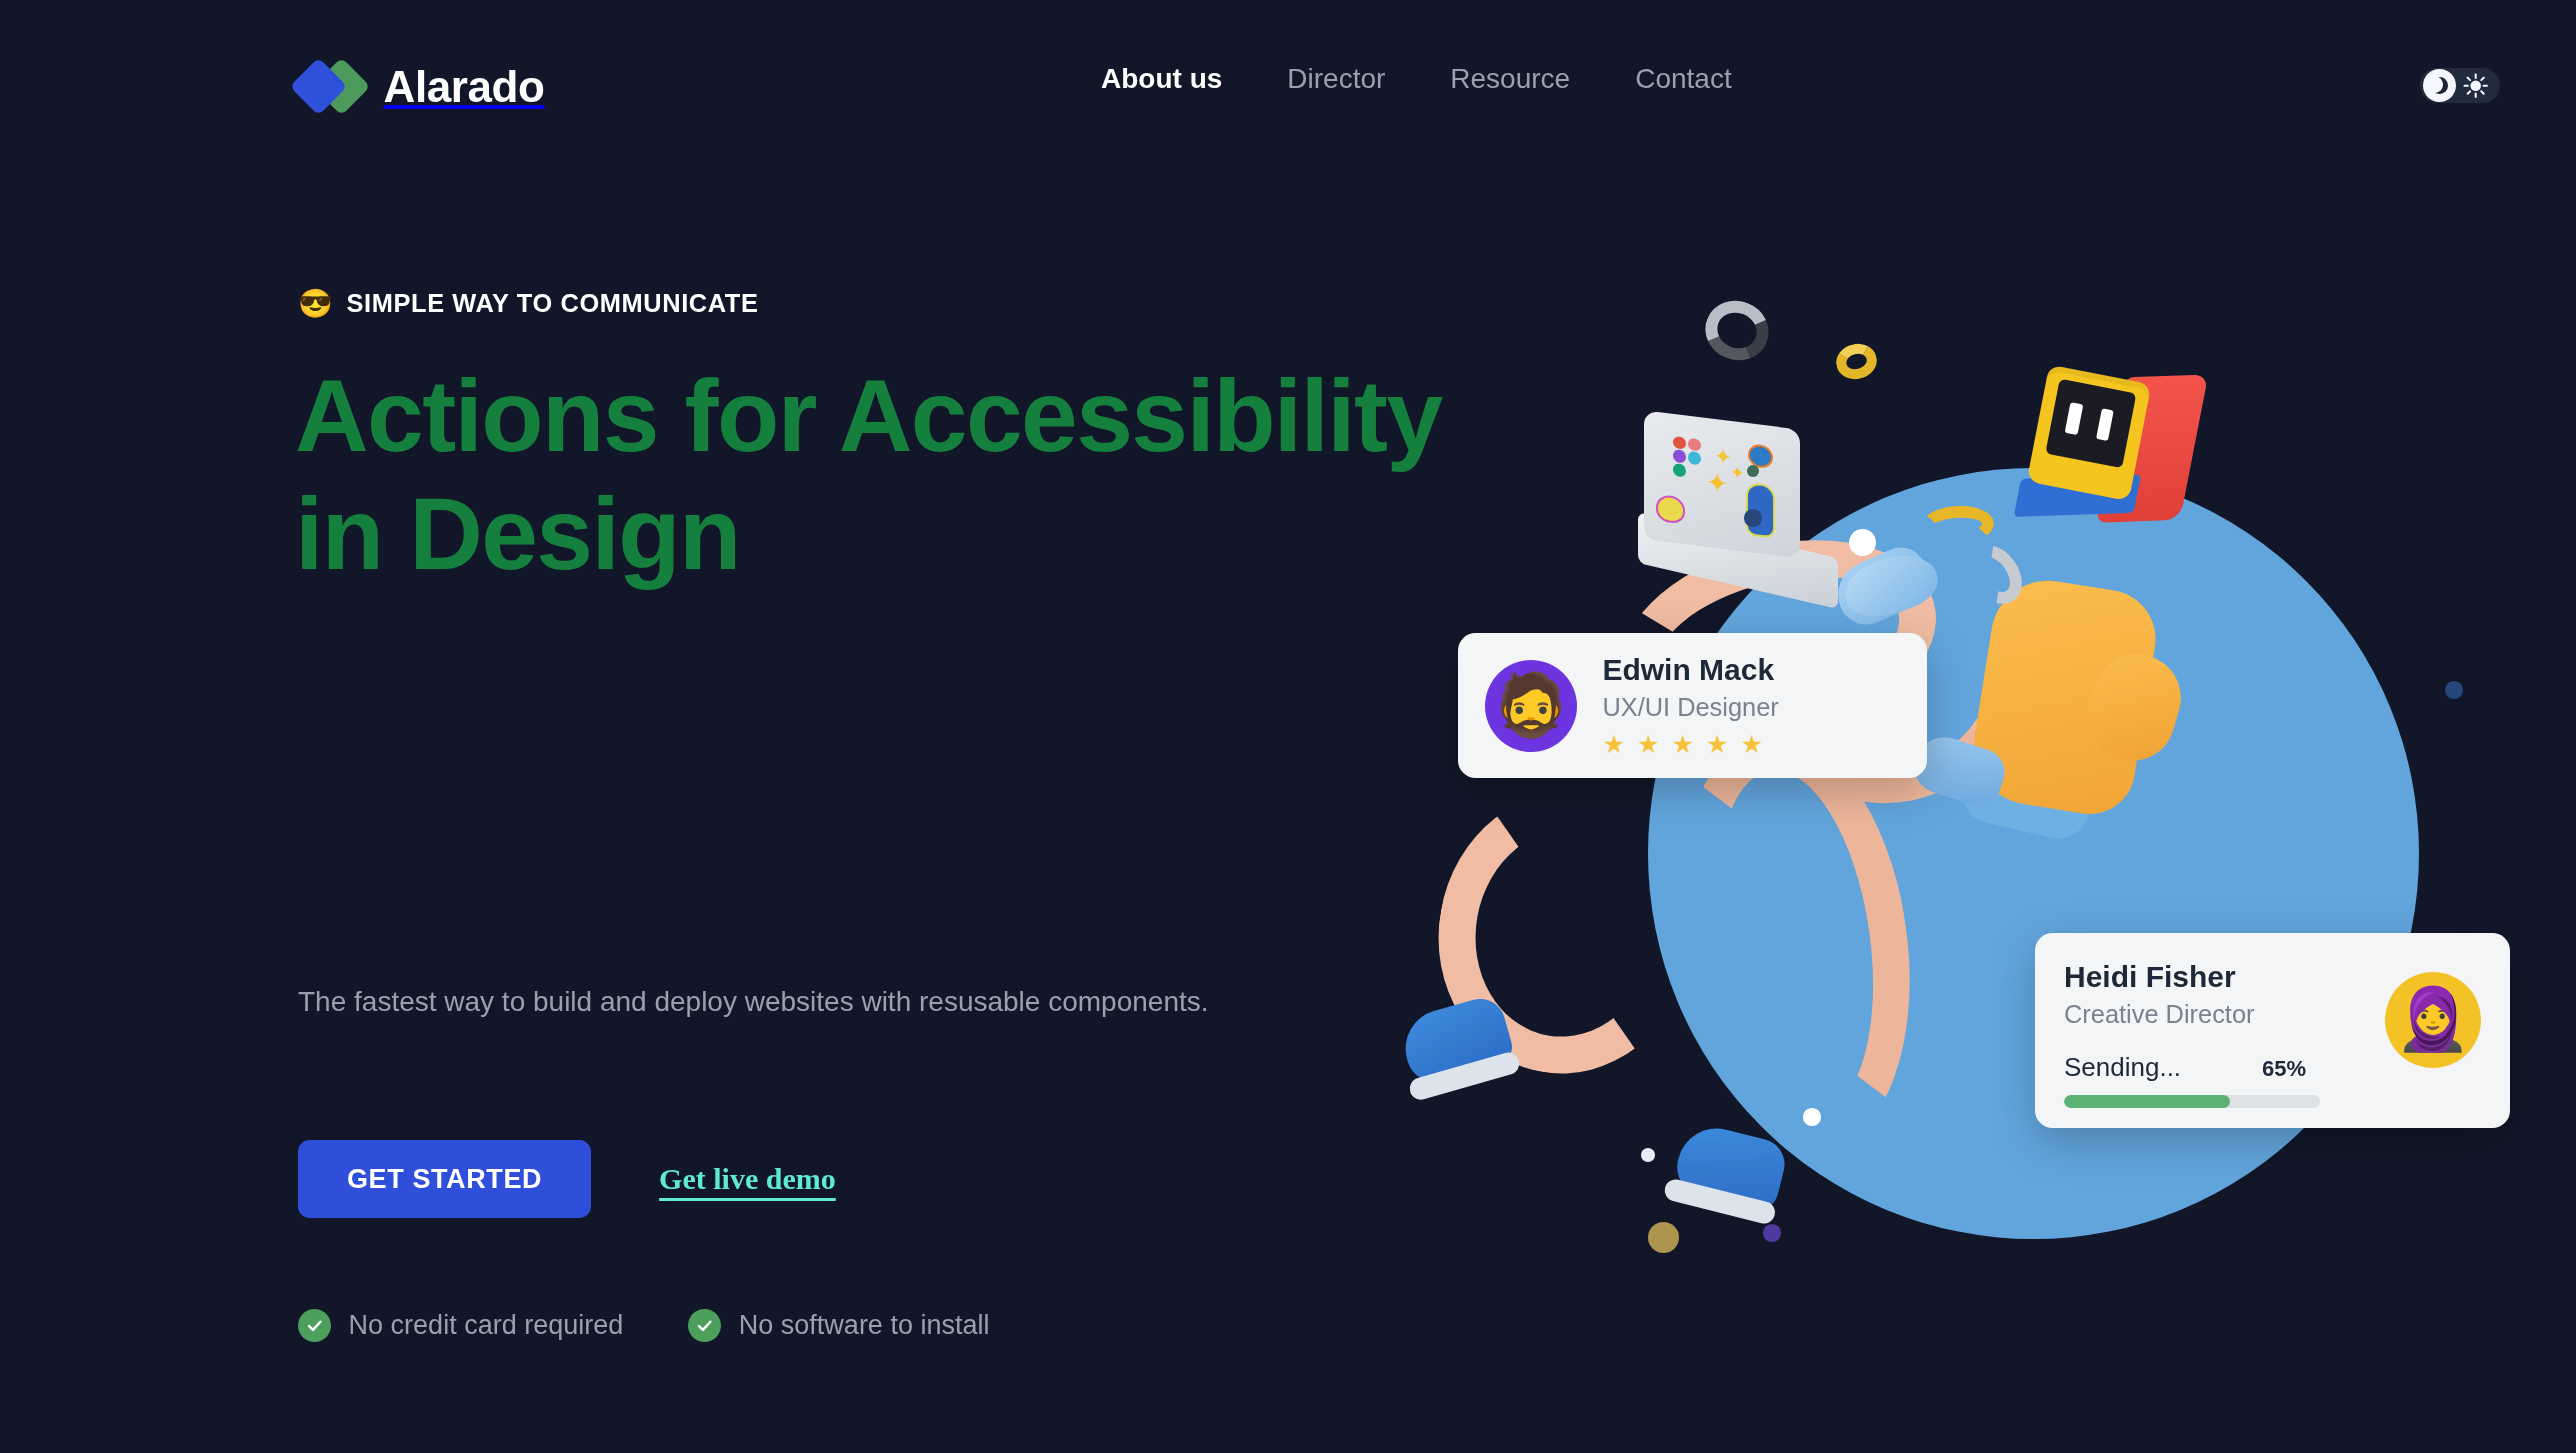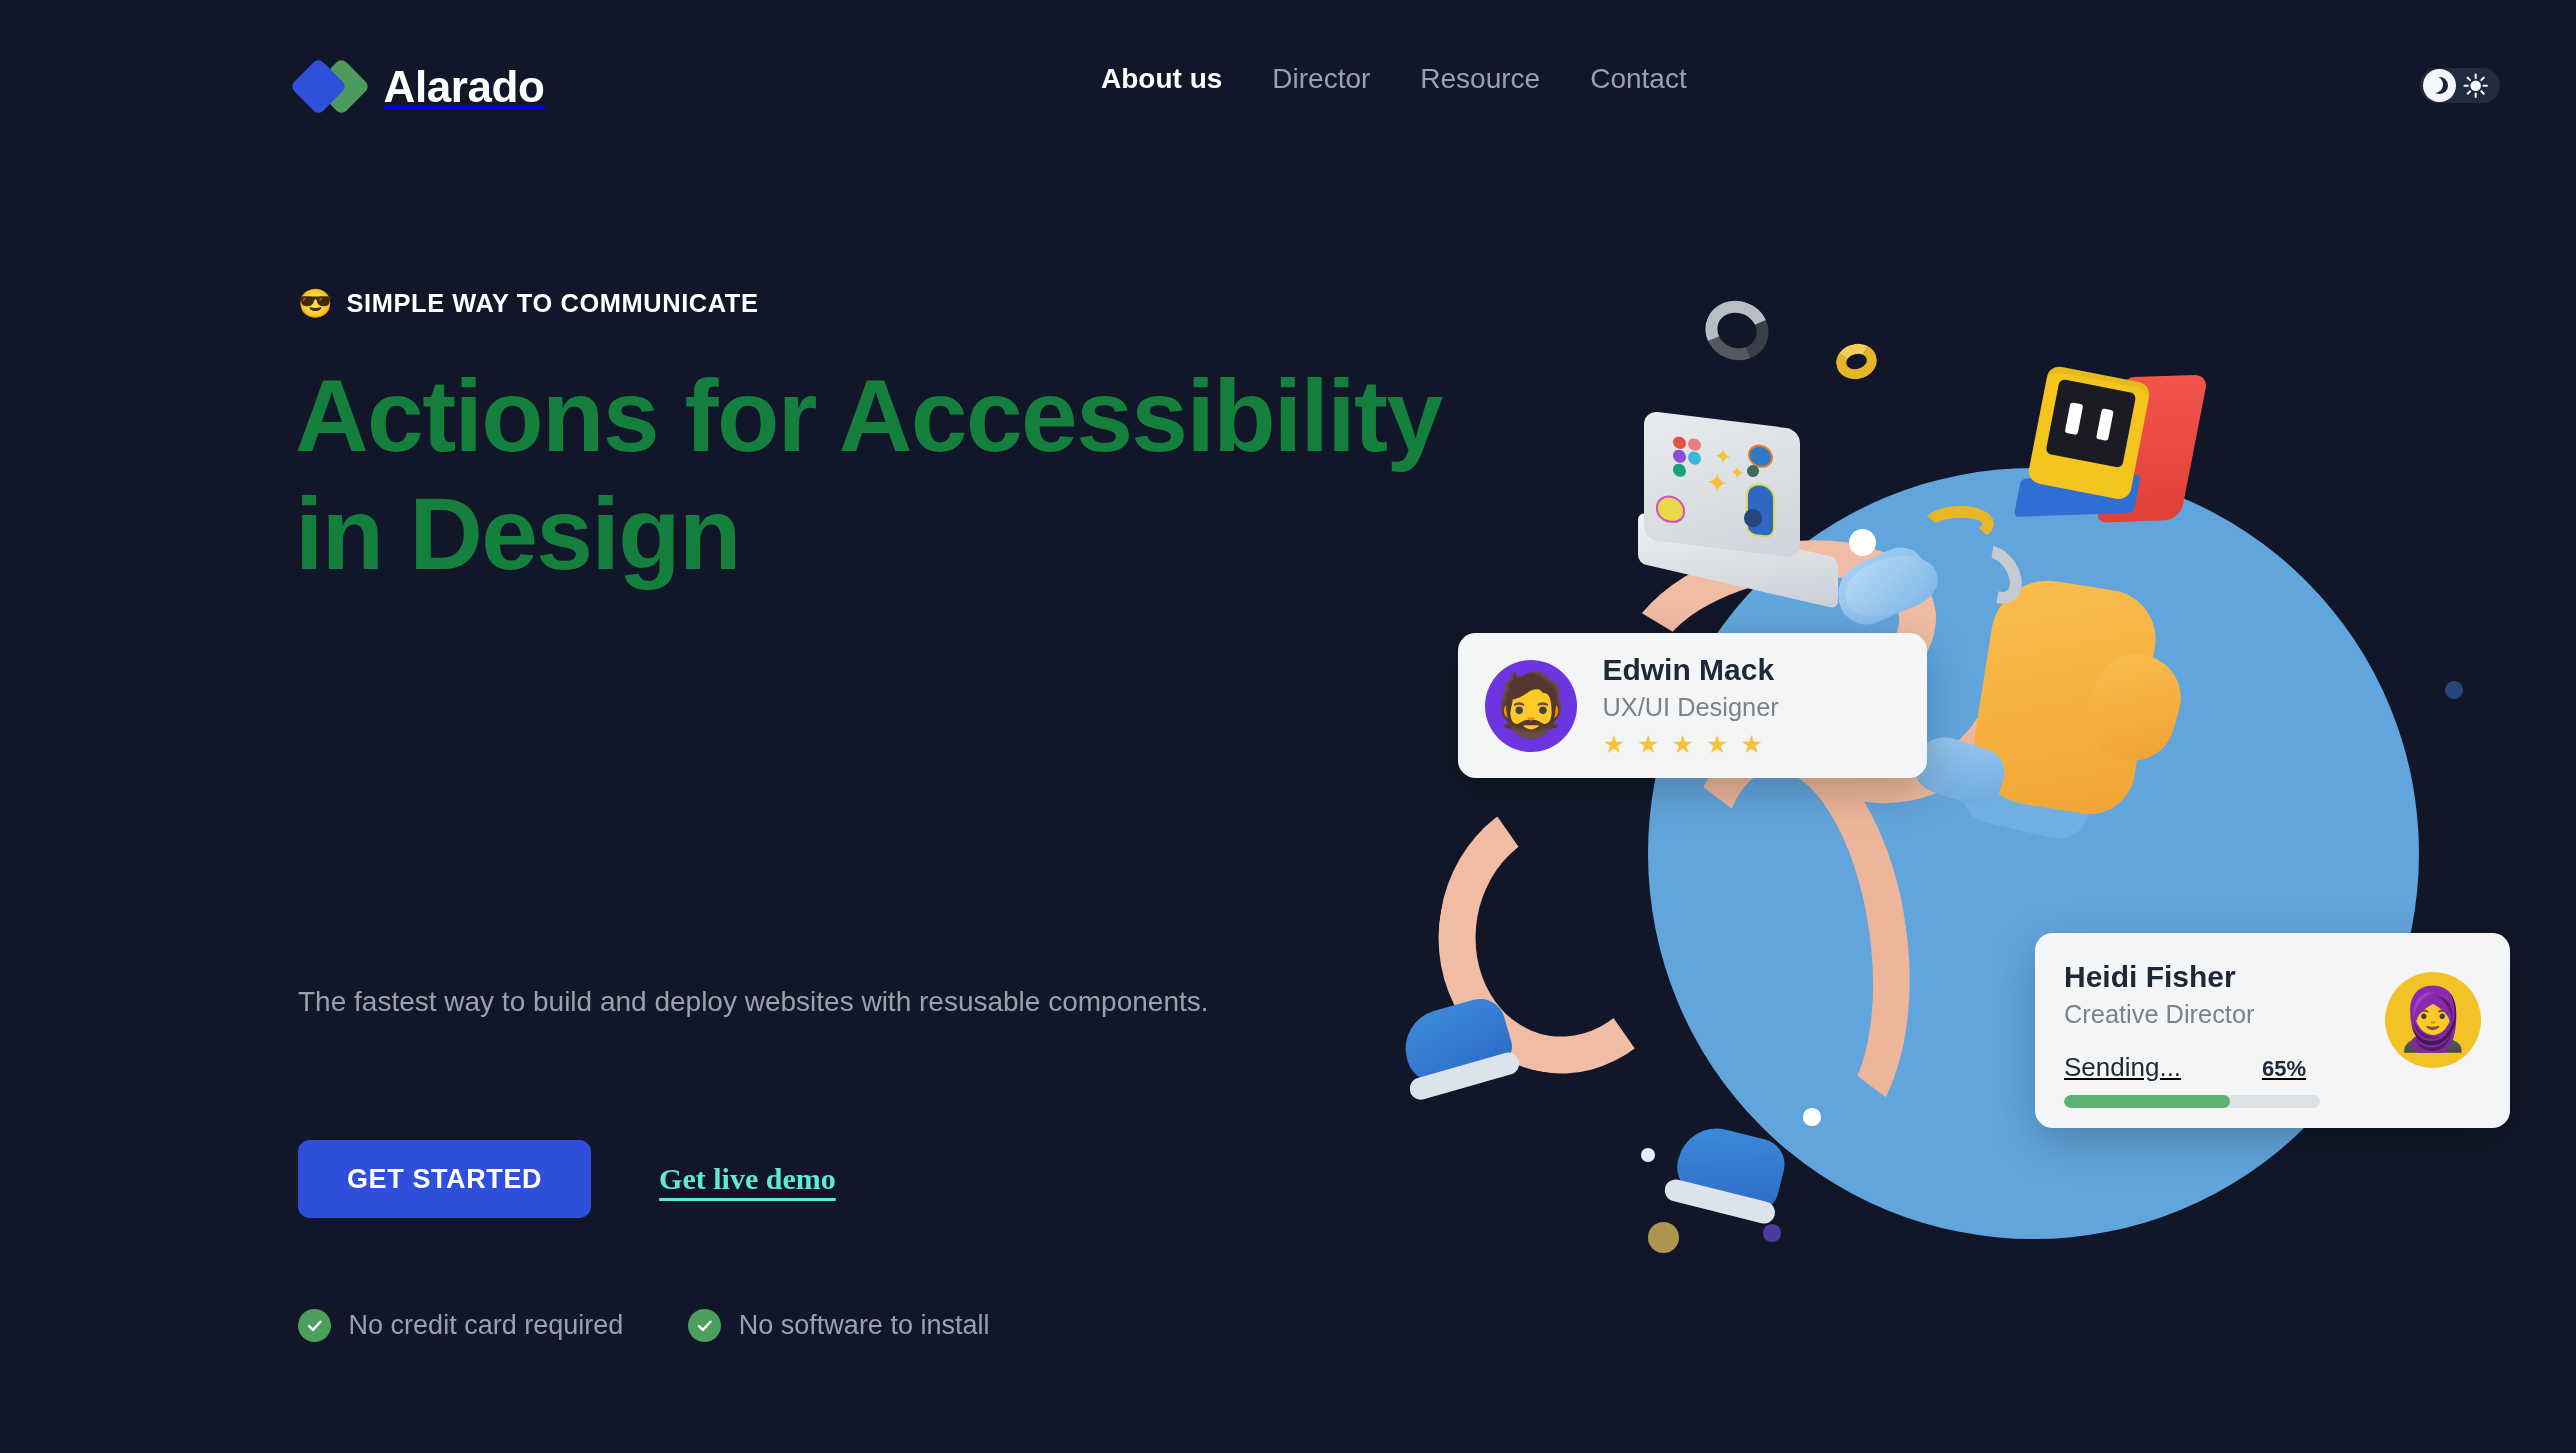--- a/index.html
+++ b/index.html
@@ -25,21 +25,21 @@
     position: absolute; width: 41px; height: 41px; border-radius: 6.8px;
   }
   .logo-diamond.green { right: 0; top: 8.8px; background: #4C9A5C; transform: rotate(45deg); }
   .logo-diamond.blue  { left: 0;  top: 8.8px; background: #2E50DB; transform: rotate(45deg); }
   .brand-name {
     color: #FFFFFF; font-size: 44px; font-weight: 700; letter-spacing: -0.4px;
   }
 
   .nav-links {
     position: absolute; left: 1099px; top: 57px;
-    display: flex; align-items: center; gap: 46px;
+    display: flex; align-items: center; gap: 61px;
   }
   .nav-link {
     font-size: 28px; color: #9AA0AE; text-decoration: none; white-space: nowrap;
     padding: 5.9px 2px;
   }
   .nav-link.active { color: #FFFFFF; font-weight: 700; }
 
   .theme-toggle {
     position: absolute; right: 76px; top: 68px;
     width: 80px; height: 35px; border-radius: 17.6px;
@@ -301,21 +301,21 @@
   .card-heidi {
     left: 2035px; top: 933px; width: 475px; height: 195px;
     padding: 27px 29px; display: flex; align-items: flex-start;
   }
   .heidi-text { flex: 1 1 auto; }
   .avatar-heidi {
     background: #F3C227; width: 96px; height: 96px; margin-top: 11.7px;
   }
   .progress-row {
     display: flex; justify-content: space-between; align-items: baseline;
-    margin-top: 23.4px; width: 242px; text-decoration: underline;
+    margin-top: 23.4px; width: 242px;
   }
   .progress-label { color: #1D2939; font-size: 26px; }
   .progress-pct { color: #1D2939; font-size: 22px; font-weight: 600; }
   .progress-track {
     margin-top: 11.7px; width: 256px; height: 12.7px;
     background: #DEE1E5; border-radius: 6.8px; overflow: hidden;
   }
   .progress-fill { height: 100%; background: #5CB274; border-radius: 6.8px; }
 </style>
 </head>

